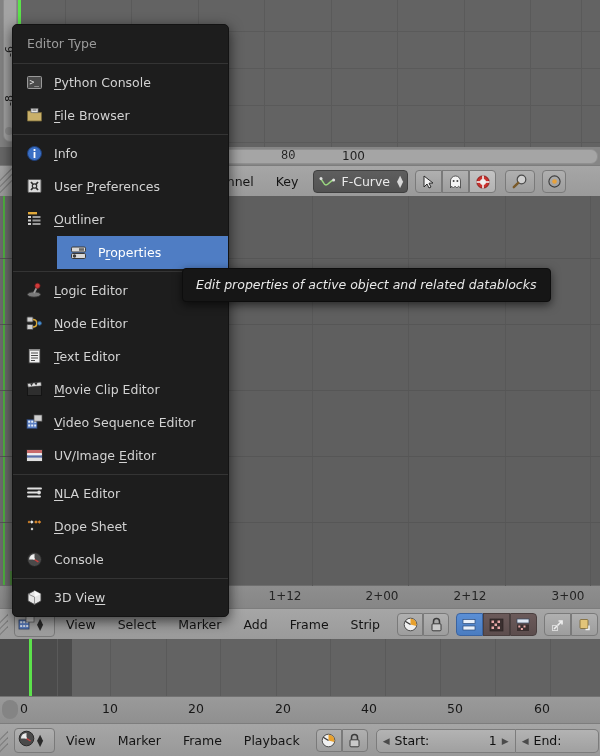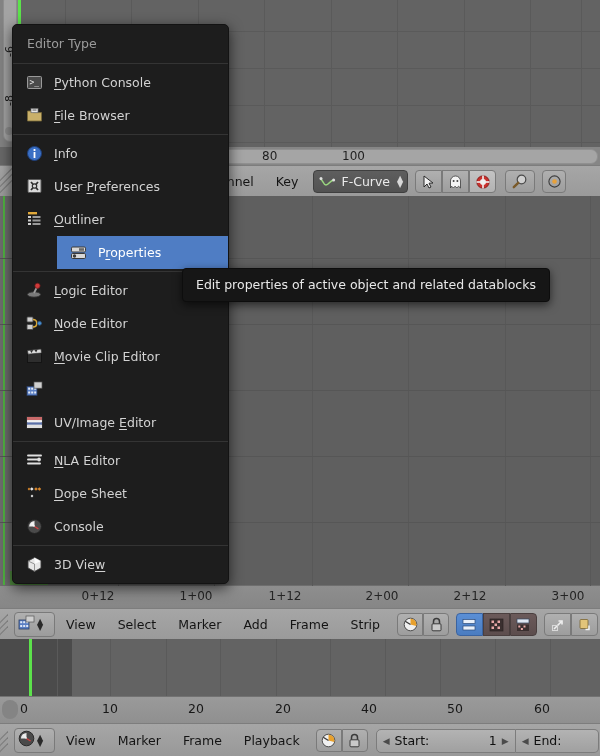--- a/index.html
+++ b/index.html
@@ -142,21 +142,21 @@
   }
   .menu-row.selected{background:#4f7dc4;color:#fff;margin-left:44px;}
   .menu-row .ic{width:17px;height:17px;margin-right:11px;flex:0 0 17px;position:relative;}
   .menu-row .lbl u{text-underline-offset:2px;}
 
   
   #tooltip{
     position:absolute;left:182px;top:268px;z-index:60;
     background:#161616;border:1px solid #0d0d0d;border-radius:4px;
     color:#e8e8e8;font-size:12.5px;padding:8px 13px 9px 13px;
-    box-shadow:0 3px 10px rgba(0,0,0,.6);white-space:nowrap;
+    box-shadow:0 3px 10px rgba(0,0,0,.6);white-space:nowrap;font-style:italic;
   }
 </style>
 </head>
 <body>
 
 <div id="graph-editor">
   <div class="ge-canvas" id="ge-canvas">
       <div class="ge-vline" style="left: 47px;"></div>
       <div class="ge-vline" style="left: 113px;"></div>
       <div class="ge-vline" style="left: 180px;"></div>
@@ -179,21 +179,21 @@
       <div class="vlabel" style="top: 94px;">-8</div>
       <div class="grip" style="top: 127px;"></div>
     </div>
   <div class="ge-hscroll" id="ge-hscroll">
       <div class="thumb"></div>
       <div class="cap"></div>
       <div class="grip" style="left: 27px;"></div>
       <div class="tick" style="left: 52px;">20</div>
       <div class="tick" style="left: 120px;">40</div>
       <div class="tick" style="left: 188px;">60</div>
-      <div class="tick" style="left: 244px;">80</div>
+      <div class="tick" style="left: 263px; font-family: Liberation Mono, monospace;">80</div>
       <div class="tick" style="left: 324px;">100</div>
     </div>
 </div>
 
 <div id="graph-header">
   <div class="hdr-corner">
     <i style="top:8px;left:-5px"></i>
       <i style="top:14px;left:-5px"></i>
       <i style="top:20px;left:-5px"></i>
   </div>
@@ -536,20 +536,33 @@
         <span class="ic"><svg width="17" height="17" viewBox="0 0 17 17">
             <rect x="1" y="2" width="6" height="5" rx=".8" fill="#cfcfcf" stroke="#4a4a4a" stroke-width=".9"></rect>
             <rect x="1" y="9.5" width="6" height="5" rx=".8" fill="#cfcfcf" stroke="#4a4a4a" stroke-width=".9"></rect>
             <path d="M7 4.5 C12 4.5 12 12 7 12" stroke="#d8a838" stroke-width="1.5" fill="none"></path>
             <circle cx="13.5" cy="8.3" r="2" fill="#4a8fd0" stroke="#2a4f78" stroke-width=".8"></circle>
           </svg></span>
         <span class="lbl"><u>N</u>ode Editor</span>
       </div>
       <div class="menu-row">
         <span class="ic"><svg width="17" height="17" viewBox="0 0 17 17">
+            <rect x="3" y="1.5" width="11" height="13.5" fill="#f0f0f0" stroke="#3a3a3a" stroke-width="1"></rect>
+            <g stroke="#4a4a4a" stroke-width="1">
+              <path d="M5 5 H12"></path>
+              <path d="M5 7.5 H12"></path>
+              <path d="M5 10 H12"></path>
+              <path d="M5 12.5 H9"></path>
+            </g>
+            <rect x="3" y="1" width="11" height="1.8" fill="#8a8a8a"></rect>
+          </svg></span>
+        <span class="lbl"><u>T</u>ext Editor</span>
+      </div>
+      <div class="menu-row">
+        <span class="ic"><svg width="17" height="17" viewBox="0 0 17 17">
             <rect x="1.5" y="5.5" width="14" height="9" fill="#2e2e2e" stroke="#111" stroke-width=".8"></rect>
             <path d="M1.5 2.5 L15 1 L15.5 5 L2 6.2 Z" fill="#dcdcdc" stroke="#333" stroke-width=".7"></path>
             <g fill="#2e2e2e">
               <path d="M4 2.4 L5.6 4.9 L7.1 2.1 Z"></path>
               <path d="M8.5 1.9 L10.1 4.4 L11.6 1.6 Z"></path>
             </g>
           </svg></span>
         <span class="lbl"><u>M</u>ovie Clip Editor</span>
       </div>
       <div class="menu-row">
@@ -558,20 +571,21 @@
             <g fill="#e4ecf8">
               <rect x="2.2" y="6.7" width="2" height="2"></rect>
               <rect x="5.2" y="6.7" width="2" height="2"></rect>
               <rect x="8.2" y="6.7" width="2" height="2"></rect>
               <rect x="2.2" y="10.5" width="2" height="2"></rect>
               <rect x="5.2" y="10.5" width="2" height="2"></rect>
               <rect x="8.2" y="10.5" width="2" height="2"></rect>
             </g>
             <rect x="8" y="1" width="8" height="6.2" fill="#cfcfcf" stroke="#555" stroke-width=".7"></rect>
           </svg></span>
+        <span class="lbl"><u>V</u>ideo Sequence Editor</span>
       </div>
       <div class="menu-row">
         <span class="ic"><svg width="17" height="17" viewBox="0 0 17 17">
             <rect x="1" y="3" width="15" height="11" fill="#e8e8e8" stroke="#3a3a3a" stroke-width=".9"></rect>
             <rect x="1" y="3" width="15" height="3.2" fill="#c96a6a"></rect>
             <rect x="1" y="6.2" width="15" height="2.2" fill="#f0f0f0"></rect>
             <rect x="1" y="8.4" width="15" height="2.4" fill="#5a6fa8"></rect>
             <rect x="1" y="10.8" width="15" height="3.2" fill="#e0e0e0"></rect>
           </svg></span>
         <span class="lbl">UV/Image <u>E</u>ditor</span>

